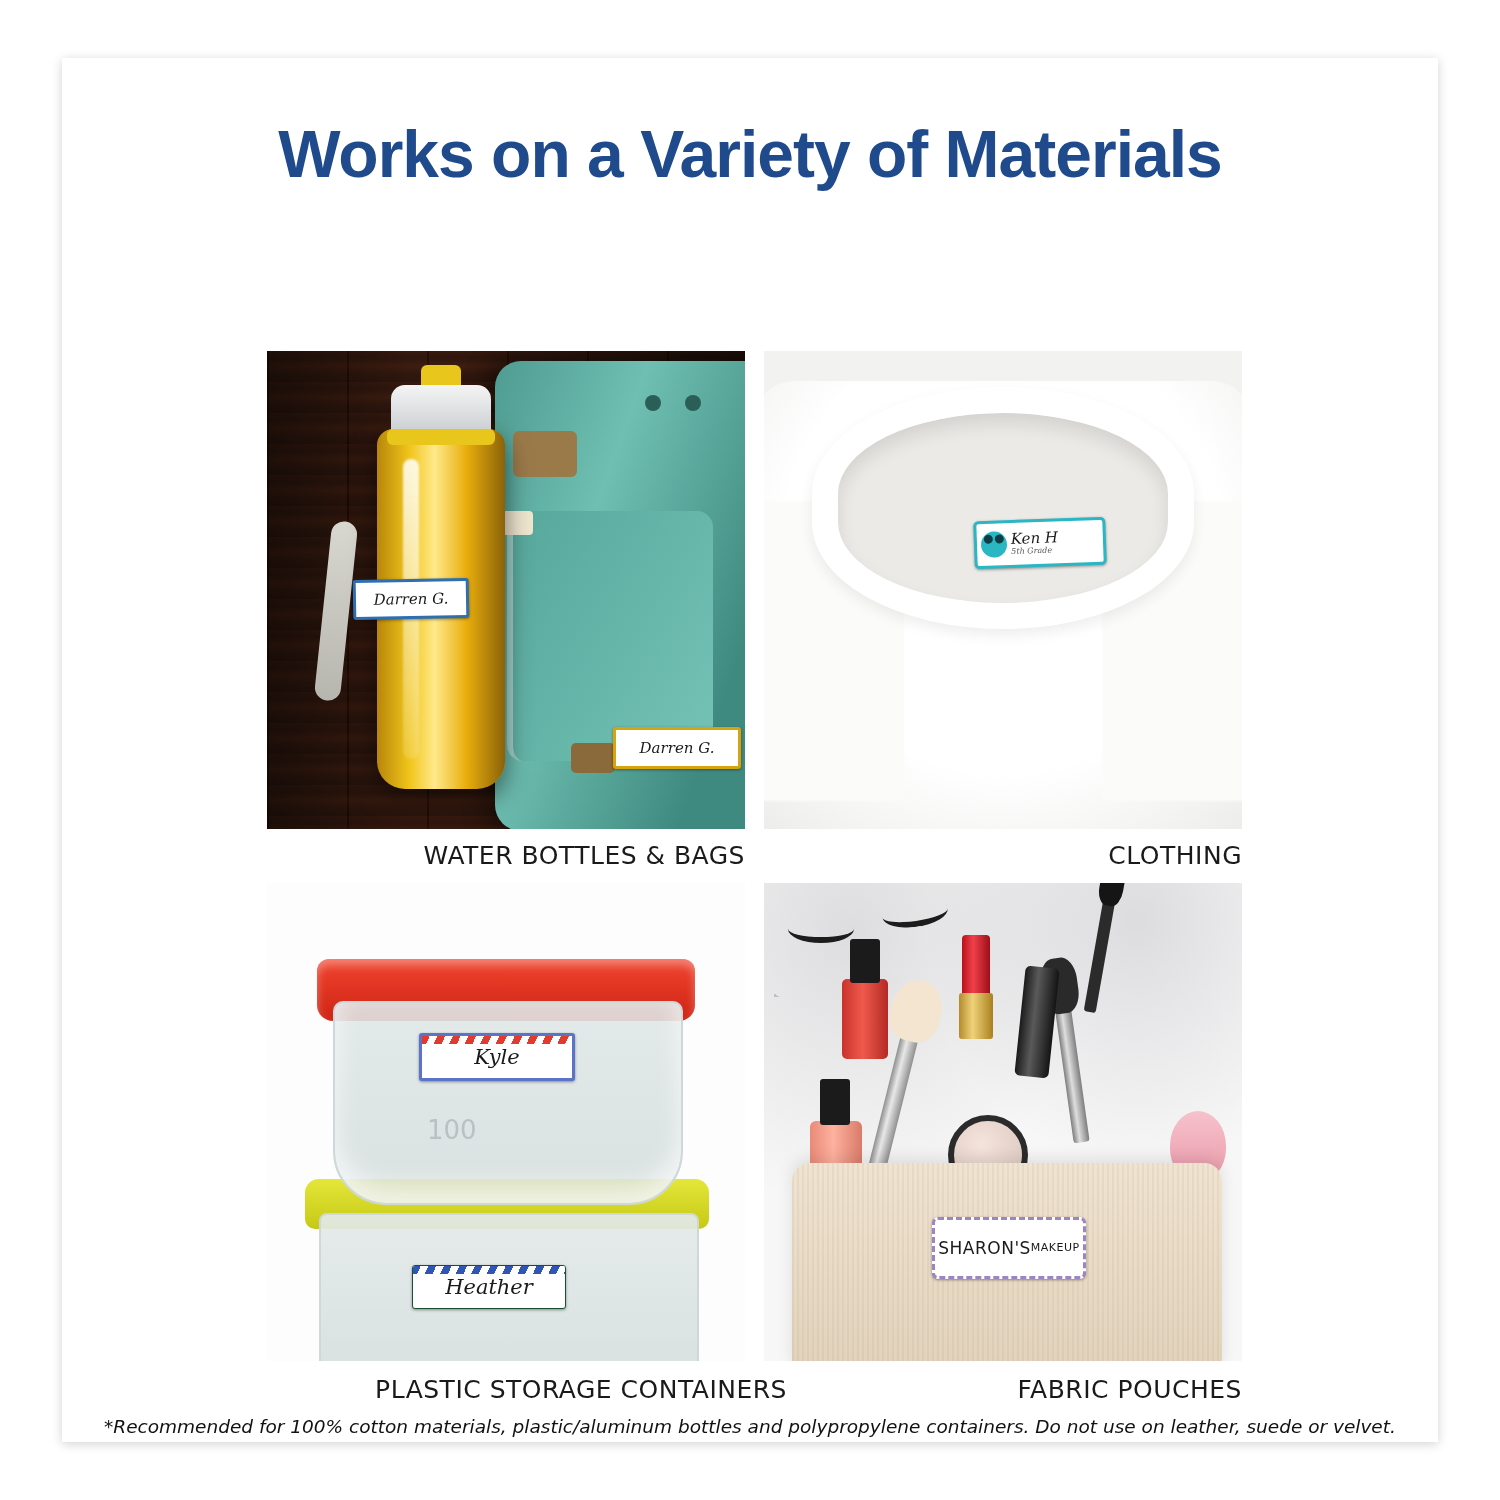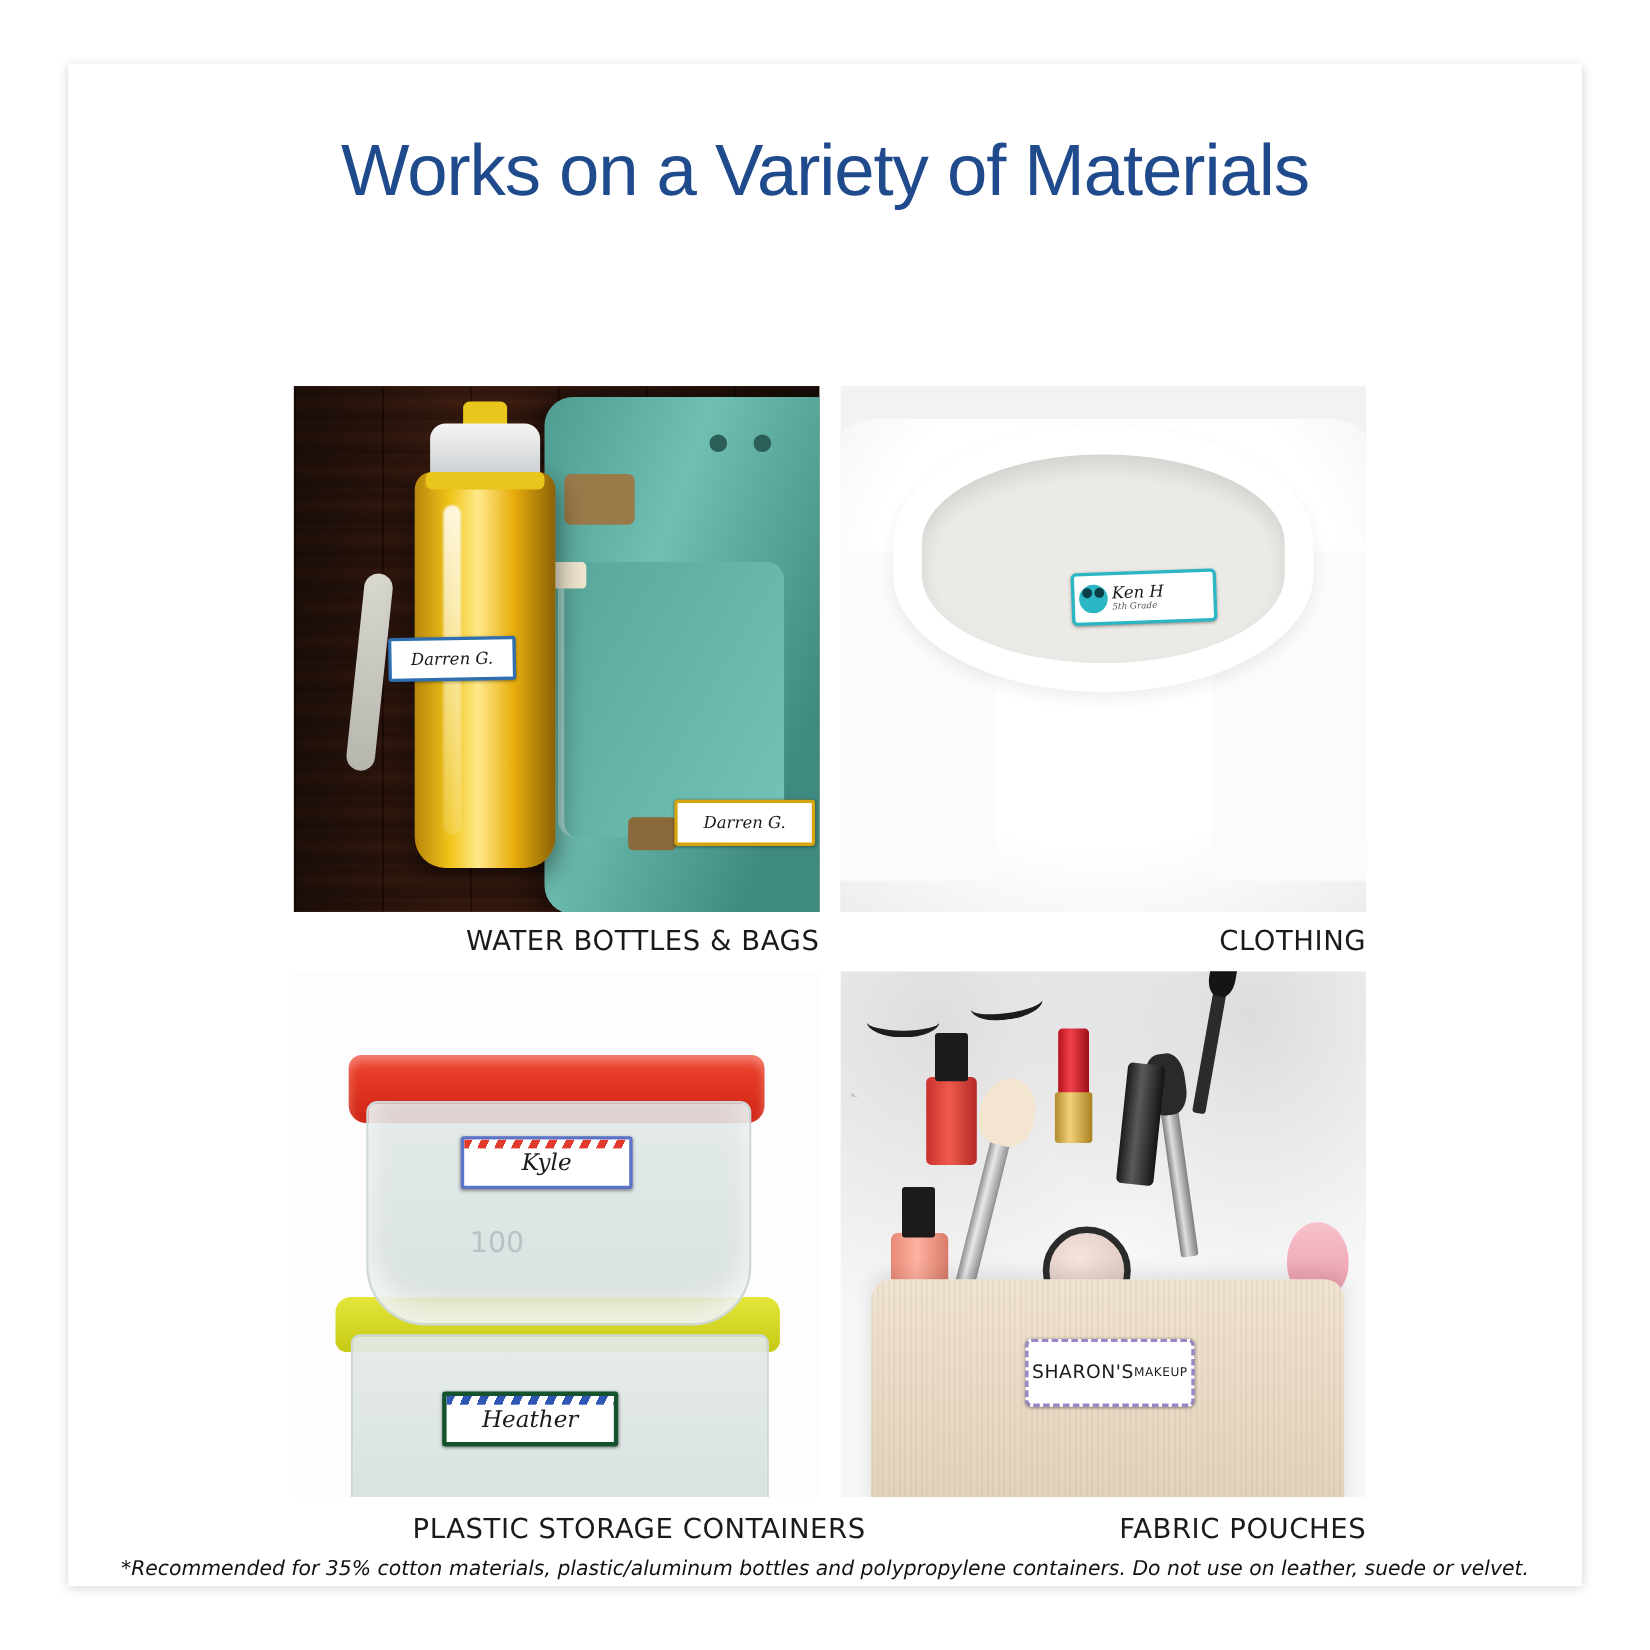--- a/index.html
+++ b/index.html
@@ -30,21 +30,21 @@
     box-sizing: border-box;
   }
 
   .headline {
     position: absolute;
     left: 0;
     top: 58px;
     width: 100%;
     text-align: center;
     font-size: 66px;
-    font-weight: normal;
+    font-weight: bold;
     letter-spacing: -1px;
     color: #1f4a8c;
     font-family: "Liberation Sans", sans-serif;
   }
 
   .subhead {
     position: absolute;
     left: 60px;
     top: 158px;
     width: 1256px;
@@ -276,22 +276,22 @@
     border: 3px solid #5b73c9;
     font-size: 21px;
   }
   #label-kyle .stripe, #label-heather .stripe{
     position:absolute; top:0; left:0; right:0; height:8px;
   }
   #label-kyle .stripe{
     background: repeating-linear-gradient(115deg,#e23b2e 0 7px,#ffffff 7px 14px);
   }
   #label-heather{
-    left: 135px; top: 382px; width: 152px; height: 42px;
-    border: 4px solid #14532d;
+    left: 145px; top: 382px; width: 152px; height: 42px;
+    border: 1px solid #14532d;
     font-size: 21px;
     font-style: italic;
   }
   #label-heather .stripe{
     background: repeating-linear-gradient(115deg,#2f56b5 0 7px,#ffffff 7px 14px);
   }
 
   
   .marble{
     position:absolute; inset:0;
@@ -460,15 +460,15 @@
 
         <div class="pouch"></div>
         <div class="nl" id="label-pouch">
           <span class="p1">SHARON'S</span>
           <span class="p2">MAKEUP</span>
         </div>
       </div>
     </div>
     <div class="caption" id="cap-pouch">FABRIC POUCHES</div>
 
-    <div class="footnote">*Recommended for 35% cotton materials, plastic/aluminum bottles and polypropylene containers. Do not use on leather, suede or velvet.</div>
+    <div class="footnote">*Recommended for 100% cotton materials, plastic/aluminum bottles and polypropylene containers. Do not use on leather, suede or velvet.</div>
   </div>
 </div>
 
 </body></html>

